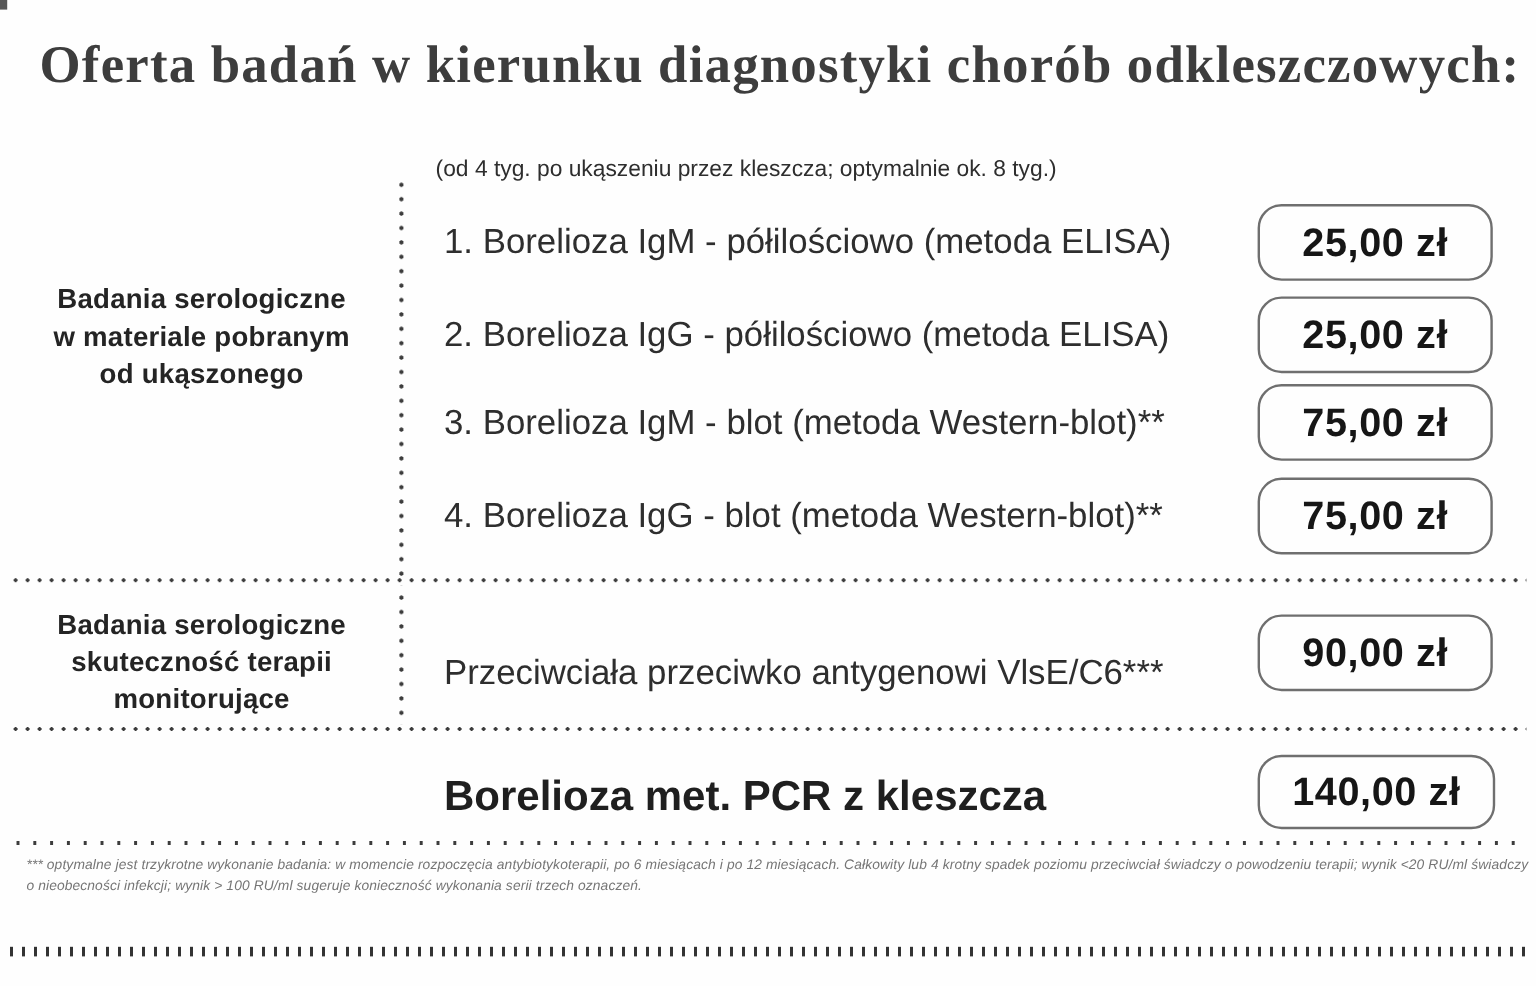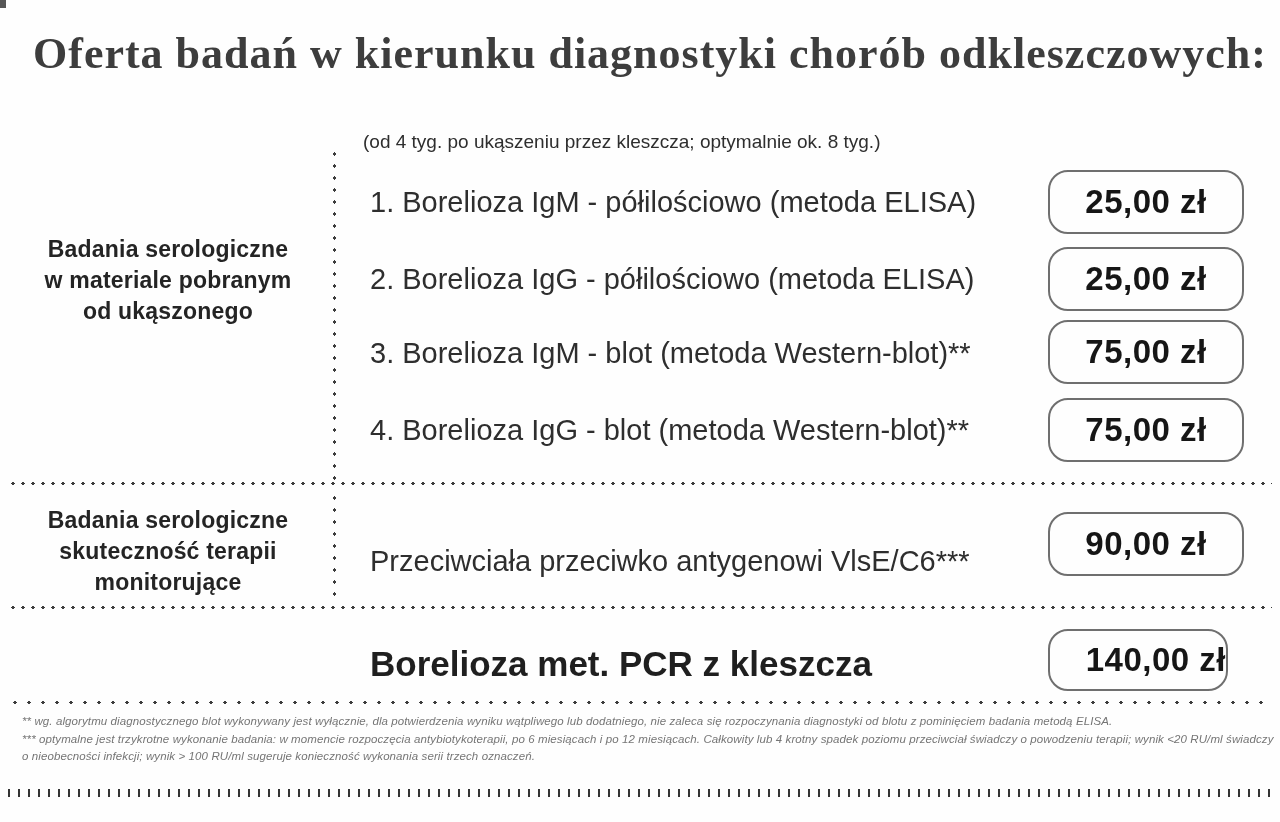--- a/index.html
+++ b/index.html
@@ -124,26 +124,25 @@
   <div class="vdots" style="left: 332px; top: 492px; height: 112px;"></div>
 
   <div class="test-name" style="top: 529px; margin-top: 16px;">Przeciwciała przeciwko antygenowi VlsE/C6***</div>
   <div class="price-badge" style="top: 512px;">
     <span>90,00 zł</span>
   </div>
 
   <div class="hdots" style="top: 605px;"></div>
 
   <div class="test-name bold" style="top: 644px;">Borelioza met. PCR z kleszcza</div>
-  <div class="price-badge" style="top: 629px; height: 62px; width: 180px; justify-content: flex-end;">
+  <div class="price-badge" style="top: 629px; height: 62px; width: 198px;">
     <span>140,00 zł</span>
   </div>
 
   <div class="hdots sparse" style="top: 700px;"></div>
 
   <div class="footnotes">
-    <div class="footnote">** wg. algorytmu diagnostycznego blot wykonywany jest wyłącznie, dla potwierdzenia wyniku wątpliwego lub dodatniego, nie zaleca się rozpoczynania diagnostyki od blotu z pominięciem badania metodą ELISA.</div>
     <div class="footnote">*** optymalne jest trzykrotne wykonanie badania: w momencie rozpoczęcia antybiotykoterapii, po 6 miesiącach i po 12 miesiącach. Całkowity lub 4 krotny spadek poziomu przeciwciał świadczy o powodzeniu terapii; wynik &lt;20 RU/ml świadczy o nieobecności infekcji; wynik &gt; 100 RU/ml sugeruje konieczność wykonania serii trzech oznaczeń.</div>
   </div>
 
   <div class="hdashes" style="top: 789px;"></div>
 
 </div>
 
 </body></html>

